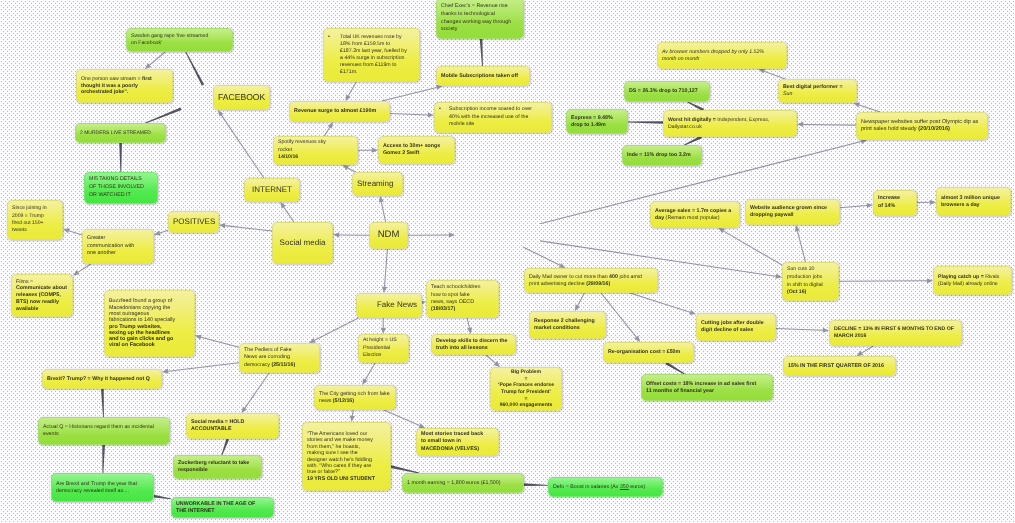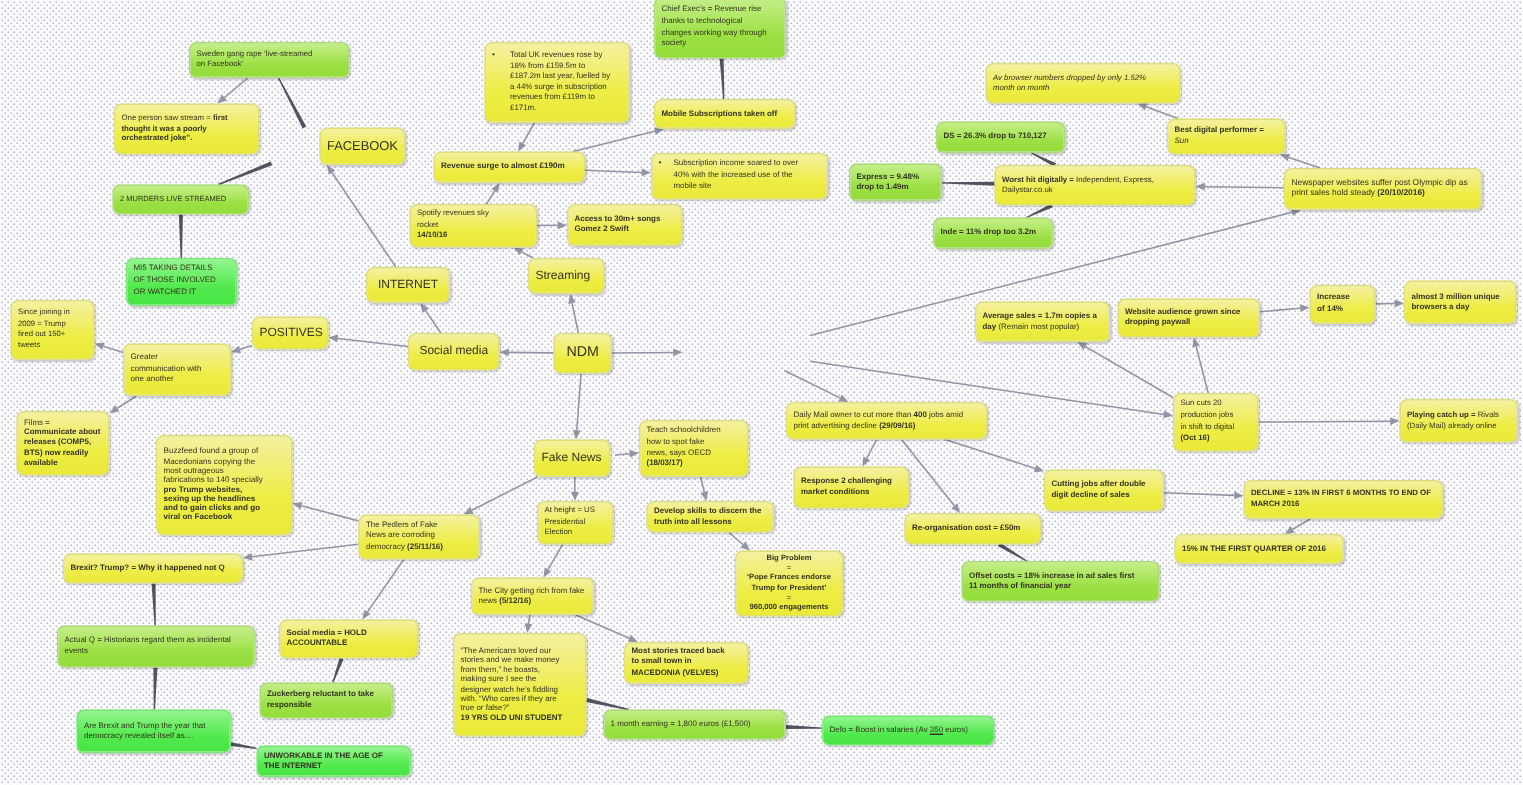--- a/index.html
+++ b/index.html
@@ -193,30 +193,30 @@
     </div>
 <div class="node g" style="left:173px;top:455px;width:89px;height:24px;font-size:5.3px;text-align:left;">
       <span class="txt"><b>Zuckerberg reluctant to take responsible</b></span>
     </div>
 <div class="node b" style="left:171px;top:497px;width:103px;height:21px;font-size:5.3px;text-align:left;padding-right:9px;">
       <span class="txt"><b>UNWORKABLE IN THE AGE OF THE INTERNET</b></span>
     </div>
 <div class="node y" style="left:244px;top:178px;width:56px;height:24px;font-size:8px;text-align:center;">
       <span class="txt">INTERNET</span>
     </div>
-<div class="node y" style="left:272px;top:222px;width:61px;height:25px;font-size:8px;text-align:center;">
+<div class="node y" style="left:272px;top:222px;width:61px;height:42px;font-size:8px;text-align:center;">
       <span class="txt">Social media</span>
     </div>
 <div class="node y" style="left:352px;top:172px;width:51px;height:24px;font-size:8px;">
       <span class="txt">Streaming</span>
     </div>
 <div class="node y" style="left:369px;top:222px;width:39px;height:27px;font-size:9.5px;text-align:center;">
       <span class="txt">NDM</span>
     </div>
-<div class="node y" style="left:356px;top:293px;width:51px;height:25px;font-size:8px;text-align:left;">
+<div class="node y" style="left:356px;top:293px;width:66px;height:25px;font-size:8px;text-align:right;">
       <span class="txt">Fake News</span>
     </div>
 <div class="node y" style="left:323px;top:28px;width:97px;height:54px;font-size:5.25px;text-align:left;line-height:1.33;--ind:12px;padding-right:8px;">
       <span class="txt">
         <span class="bul">•</span>
         <span class="bt">Total UK revenues rose by 18% from £159.5m to £187.2m last year, fuelled by a 44% surge in subscription revenues from £119m to £171m.</span>
       </span>
     </div>
 <div class="node g" style="left:436px;top:-2px;width:88px;height:41px;font-size:5.3px;text-align:left;line-height:1.45;padding-right:11px;">
       <span class="txt">Chief Exec’s = Revenue rise thanks to technological changes working way through society</span>

